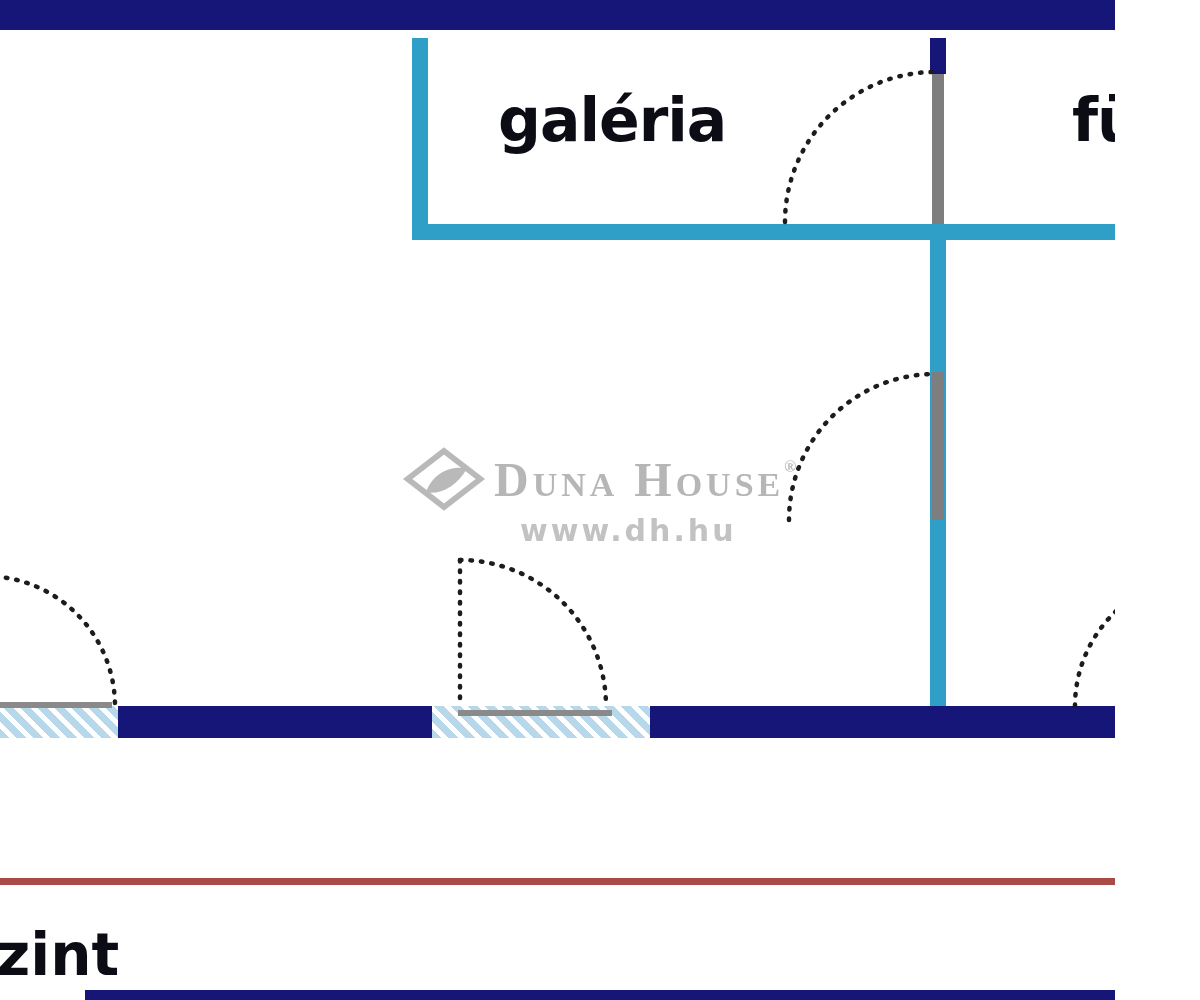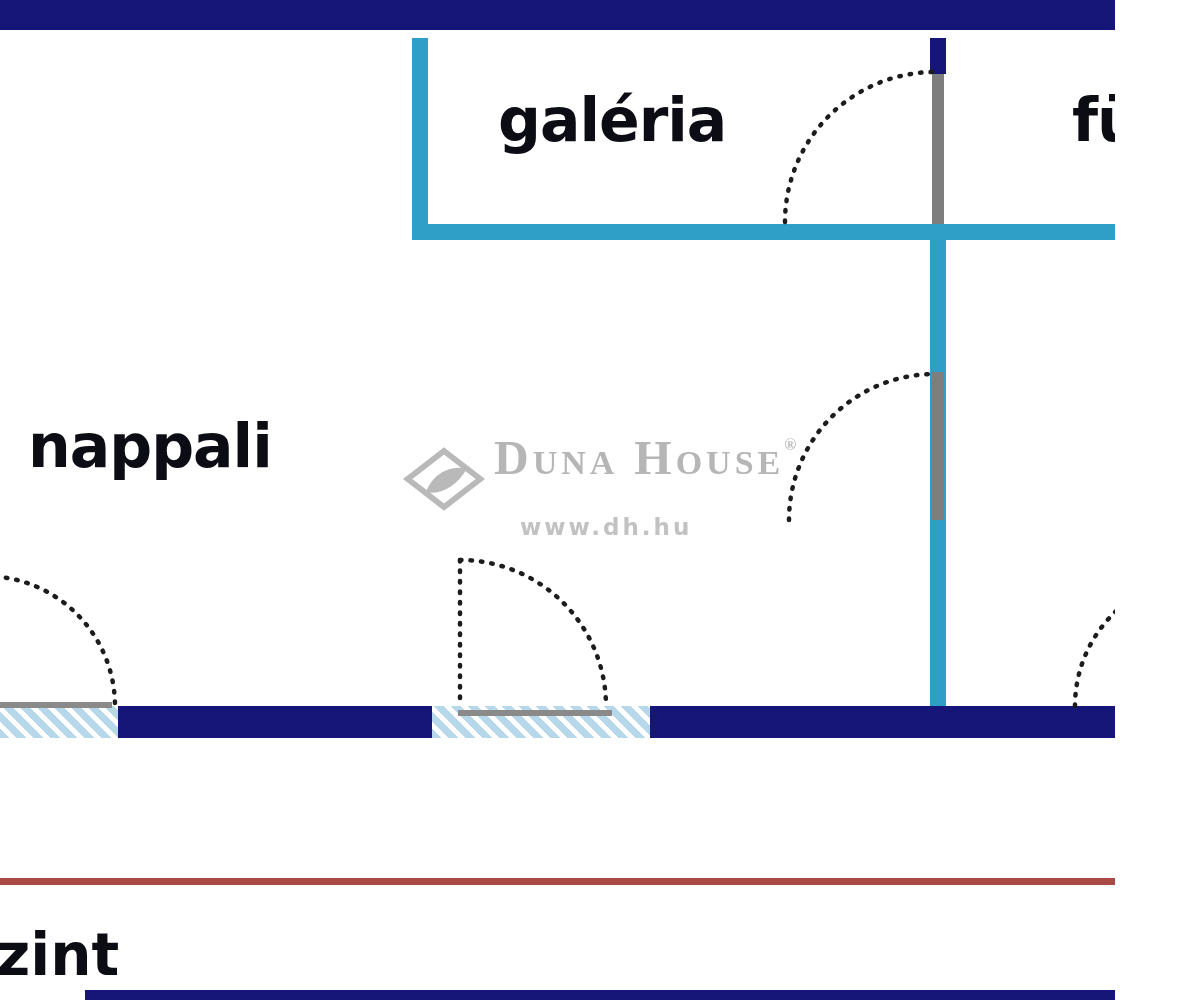--- a/index.html
+++ b/index.html
@@ -37,41 +37,41 @@
     color: #0c0c14;
     font-weight: bold;
     font-size: 58px;
     white-space: nowrap;
     line-height: 1;
   }
 
   
   .wm-brand {
     position: absolute;
-    left: 494px; top: 434px;
+    left: 494px; top: 456px;
     color: #b6b6b6;
     font-family: "Liberation Serif", "DejaVu Serif", serif;
     font-variant-caps: small-caps;
     font-weight: bold;
     font-size: 48px;
     letter-spacing: 4px;
     white-space: nowrap;
     line-height: 1;
   }
   .wm-reg {
     font-size: 16px;
     vertical-align: 24px;
     letter-spacing: 0;
   }
   .wm-url {
     position: absolute;
     left: 520px; top: 516px;
     color: #c2c2c2;
     font-weight: bold;
-    font-size: 23px;
+    font-size: 30px;
     letter-spacing: 3px;
     white-space: nowrap;
     line-height: 1;
   }
 
   .divider-red { background: #a94a44; }
 
   svg.overlay { position: absolute; left: 0; top: 0; pointer-events: none; }
   .arc {
     fill: none;
@@ -112,21 +112,20 @@
     <path class="arc" d="M 785 222 A 150 150 0 0 1 935 72"></path>
     <path class="arc" d="M 789 520 A 146 146 0 0 1 935 374"></path>
     <path class="arc" d="M -15 576 A 130 130 0 0 1 115 706"></path>
     <path class="arc" d="M 460 560 A 146 146 0 0 1 606 706"></path>
     <path class="arc" d="M 460 560 L 460 702"></path>
     <path class="arc" d="M 1075 706 A 130 130 0 0 1 1205 576"></path>
   </svg>
 
   <div class="room-label" style="left:498px; top:90px;">galéria</div>
   <div class="room-label" style="left:1072px; top:90px;">fürdő</div>
-  <div class="room-label" style="left:28px; top:416px;">nappali</div>
   <div class="room-label" style="left:1120px; top:398px;">háló</div>
 
   <svg class="abs" style="left:402px; top:446px;" width="84" height="66" viewBox="0 0 100 80">
     <path d="M50 6 L94 40 L50 74 L6 40 Z" fill="none" stroke="#b9b9b9" stroke-width="7"></path>
     <path d="M28 56 C 38 30, 60 24, 78 27 C 66 49, 44 60, 28 56 Z" fill="#b9b9b9"></path>
   </svg>
   <div class="wm-brand">
     <span>Duna House</span><span class="wm-reg">®</span>
   </div>
   <div class="wm-url">www.dh.hu</div>

